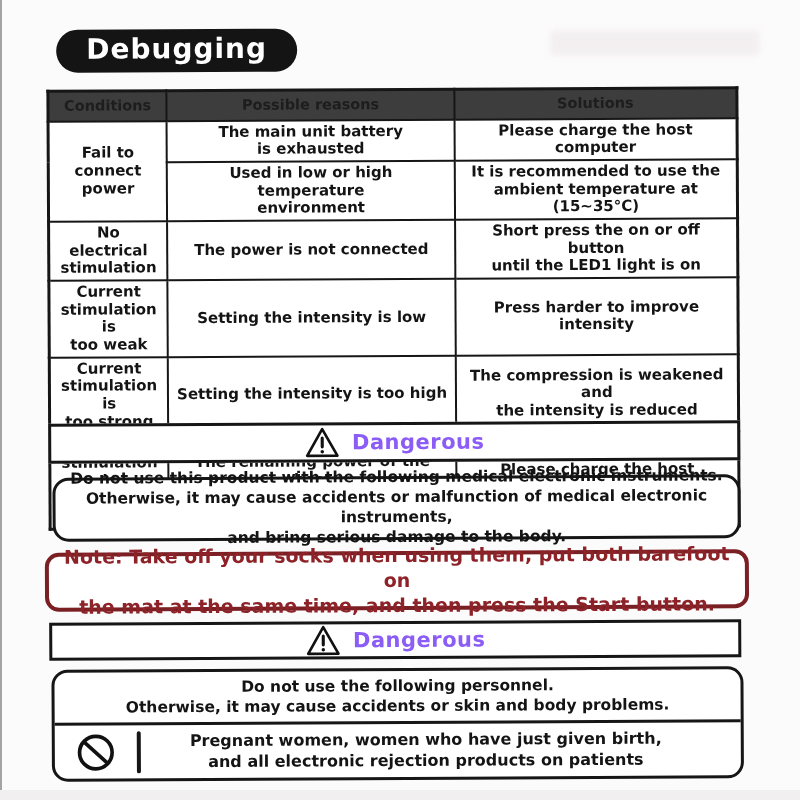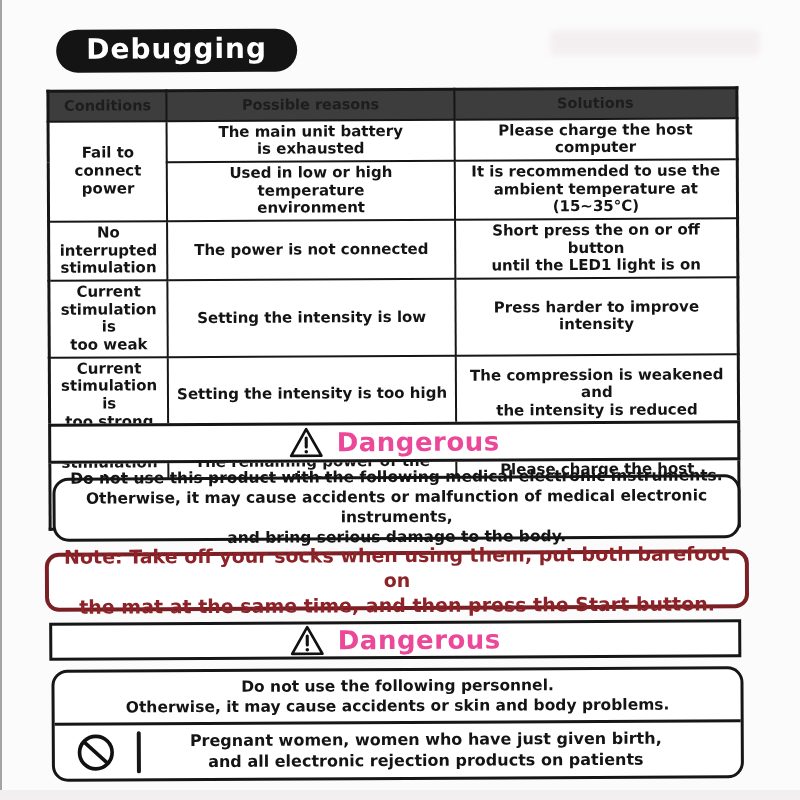--- a/index.html
+++ b/index.html
@@ -67,21 +67,21 @@
   .h54 { height: 54px; }
   .h58 { height: 58px; }
   
   .danger-banner {
     position: absolute; left: 48px; width: 692px; height: 40px;
     border: 3px solid #161616; background: #ffffff;
     display: flex; align-items: center; justify-content: center; gap: 12px;
   }
   .banner-1 { top: 422px; }
   .banner-2 { top: 621px; height: 38px; }
-  .danger-label { font-size: 26px; font-weight: bold; color: #ec4899; letter-spacing: .5px; }
+  .danger-label { font-size: 21px; font-weight: bold; color: #8b5cf6; letter-spacing: .5px; }
   .warn-svg { display: block; }
   
   .round-box {
     position: absolute; left: 52px; width: 688px;
     border: 3px solid #161616; border-radius: 16px; background: #ffffff;
     display: flex; align-items: center; justify-content: center;
     text-align: center; font-weight: bold; white-space: pre-line;
   }
   .medical-box { top: 476px; height: 64px; font-size: 15.5px; line-height: 1.28; padding: 4px 10px; }
   .note-box {
@@ -148,21 +148,21 @@
 is exhausted</td>
         <td>Please charge the host computer</td>
       </tr>
       <tr class="h39">
         <td>Used in low or high temperature
 environment</td>
         <td>It is recommended to use the
 ambient temperature at (15~35°C)</td>
       </tr>
       <tr class="h48">
-        <td>No interrupted
+        <td>No electrical
 stimulation</td>
         <td>The power is not connected</td>
         <td>Short press the on or off button
 until the LED1 light is on</td>
       </tr>
       <tr class="h54">
         <td>Current
 stimulation is
 too weak</td>
         <td>Setting the intensity is low</td>

